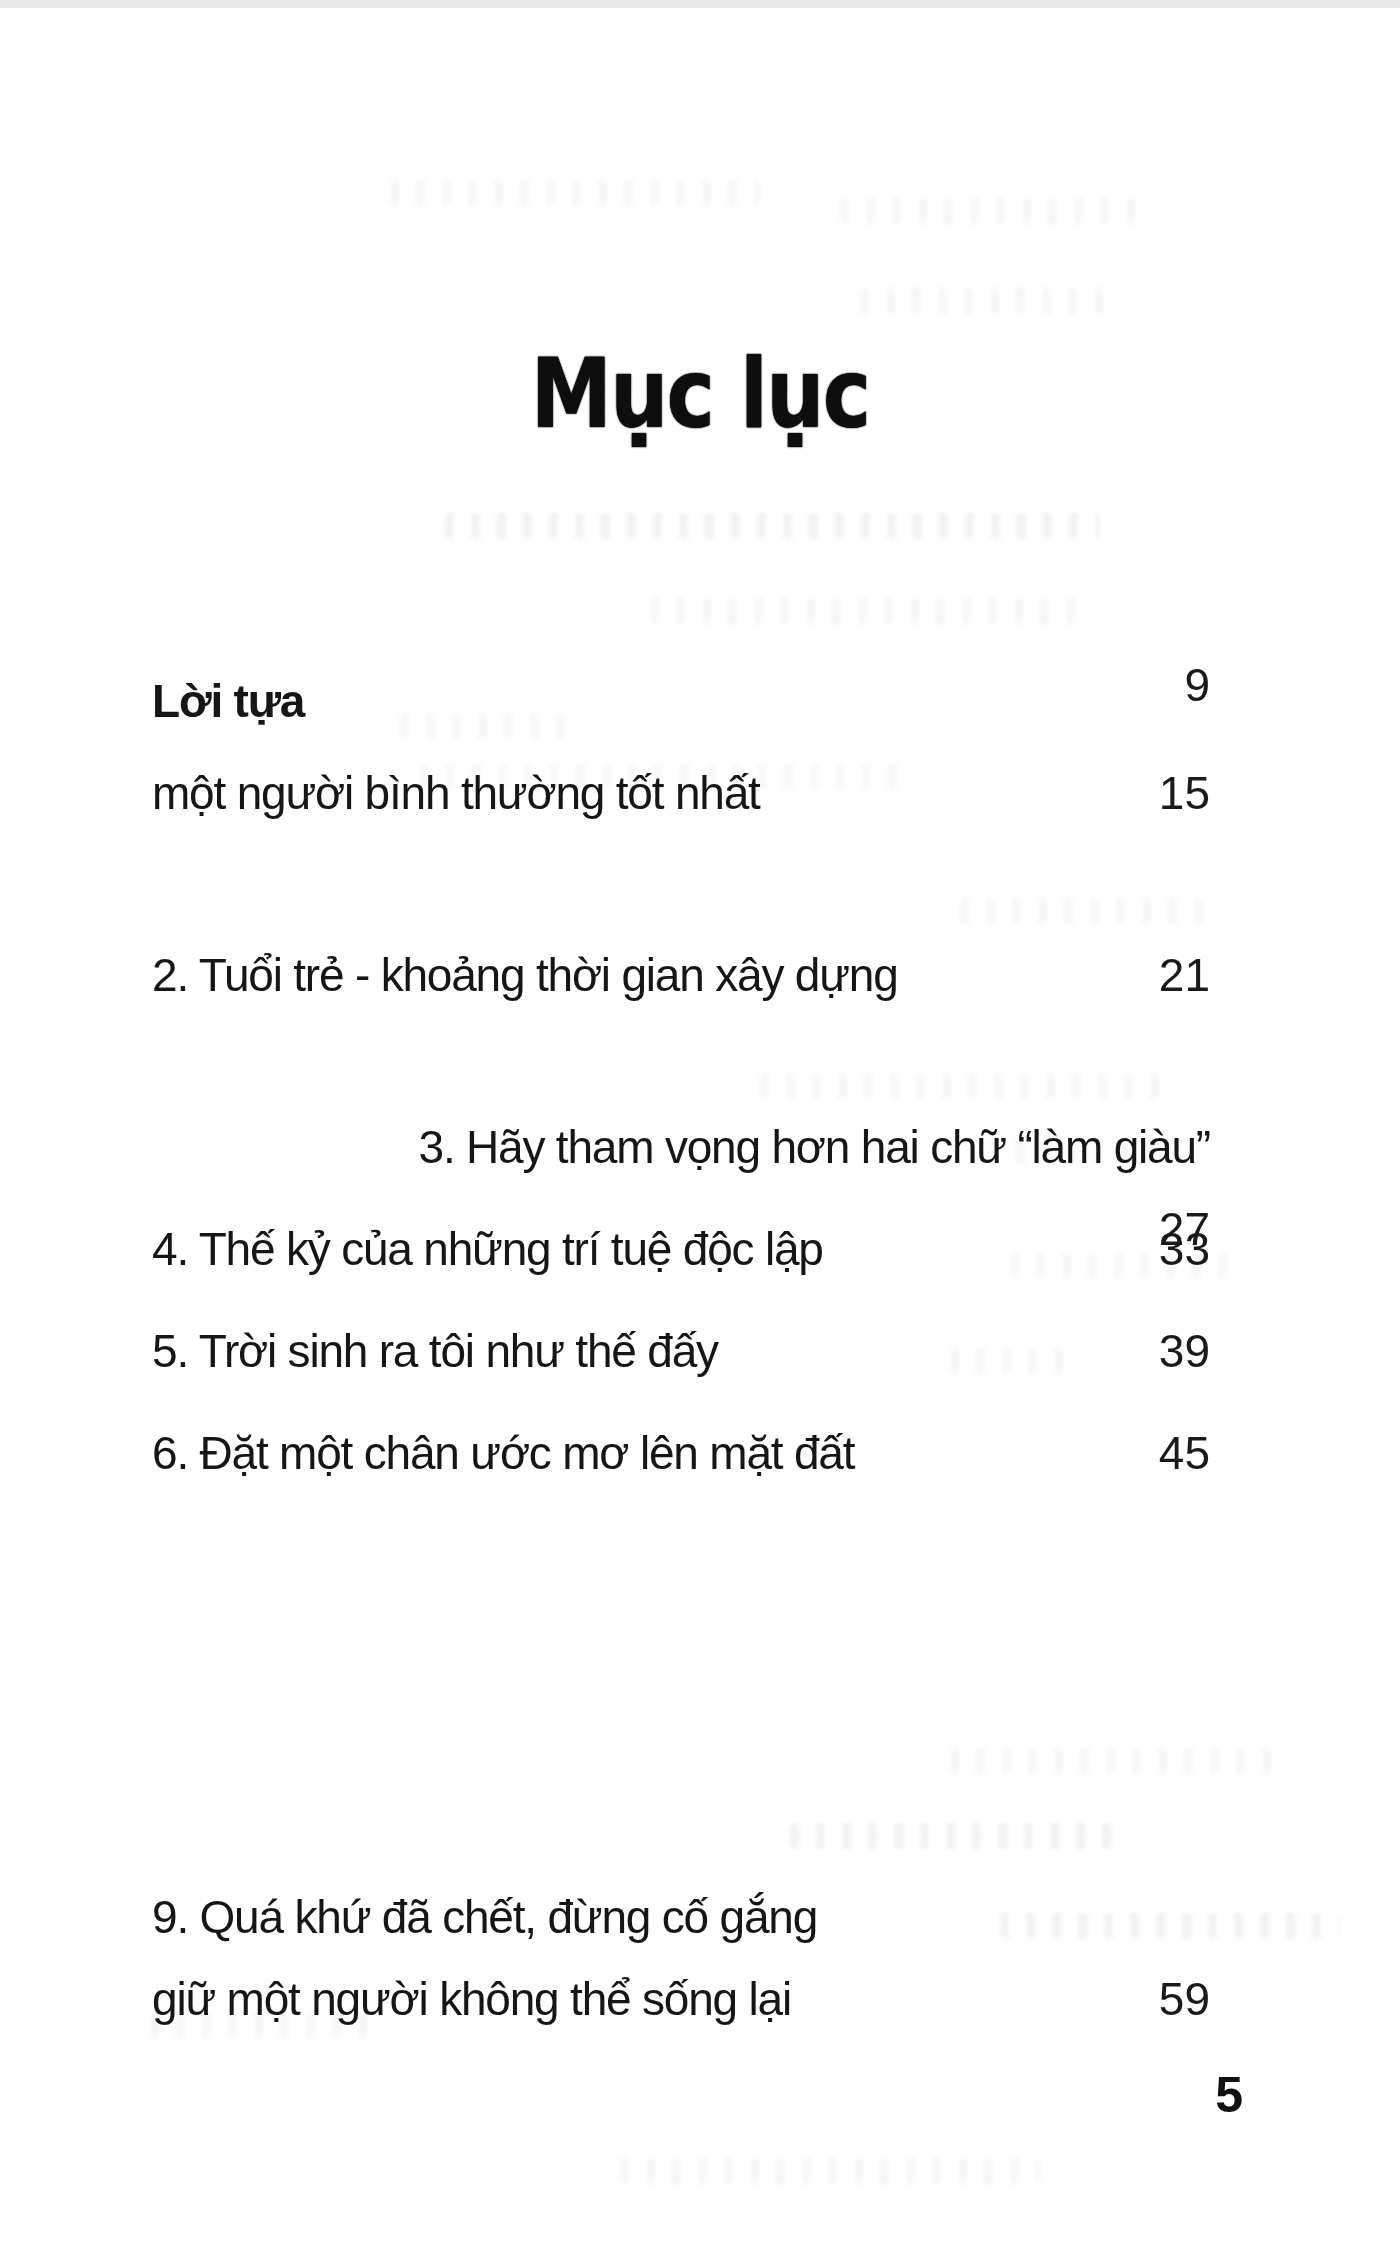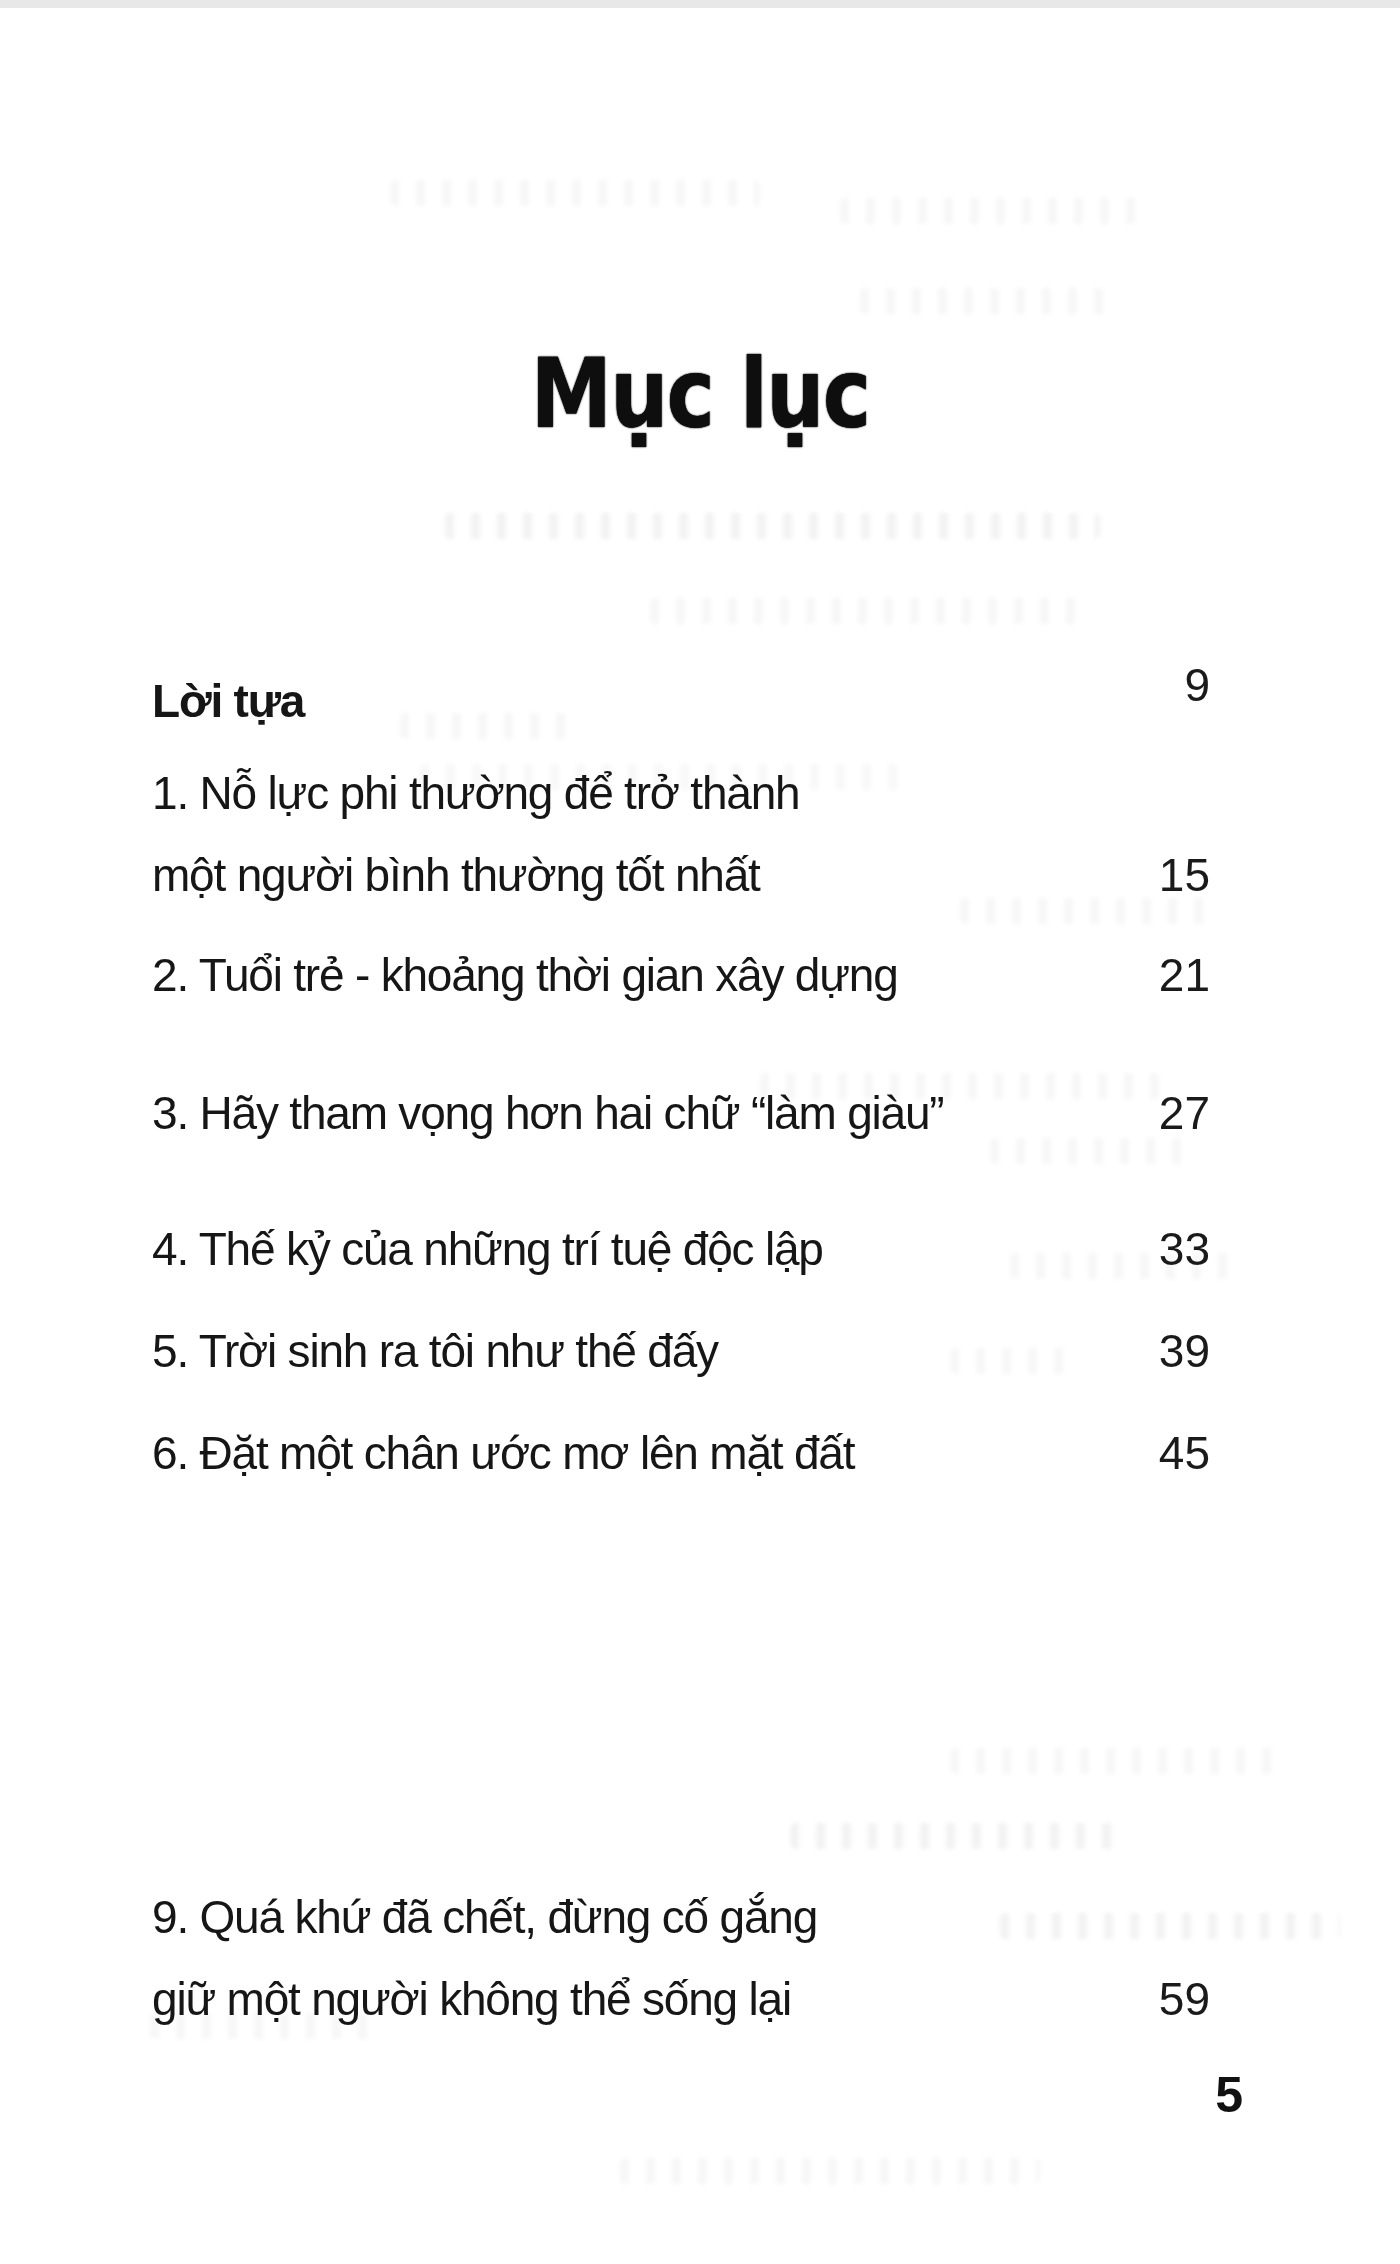--- a/index.html
+++ b/index.html
@@ -120,32 +120,31 @@
 
     <div class="toc-entry preface-row">
       <div class="entry-text">
         <div class="line preface-label">Lời tựa</div>
       </div>
       <div class="entry-page preface-page">9</div>
     </div>
 
   <div class="toc-entry" style="top: 744px;">
         <div class="entry-text">
-          <div class="line">1. Nỗ lực phi thường để trở thành</div>
           <div class="line">một người bình thường tốt nhất</div>
         </div>
         <div class="entry-page">15</div>
       </div>
       <div class="toc-entry" style="top: 926px;">
         <div class="entry-text">
           <div class="line">2. Tuổi trẻ - khoảng thời gian xây dựng</div>
         </div>
         <div class="entry-page">21</div>
       </div>
-      <div class="toc-entry" style="top: 1064px;">
+      <div class="toc-entry" style="top: 1098px; flex-direction: column;">
         <div class="entry-text">
           <div class="line">3. Hãy tham vọng hơn hai chữ “làm giàu”</div>
         </div>
         <div class="entry-page">27</div>
       </div>
       <div class="toc-entry" style="top: 1200px;">
         <div class="entry-text">
           <div class="line">4. Thế kỷ của những trí tuệ độc lập</div>
         </div>
         <div class="entry-page">33</div>

